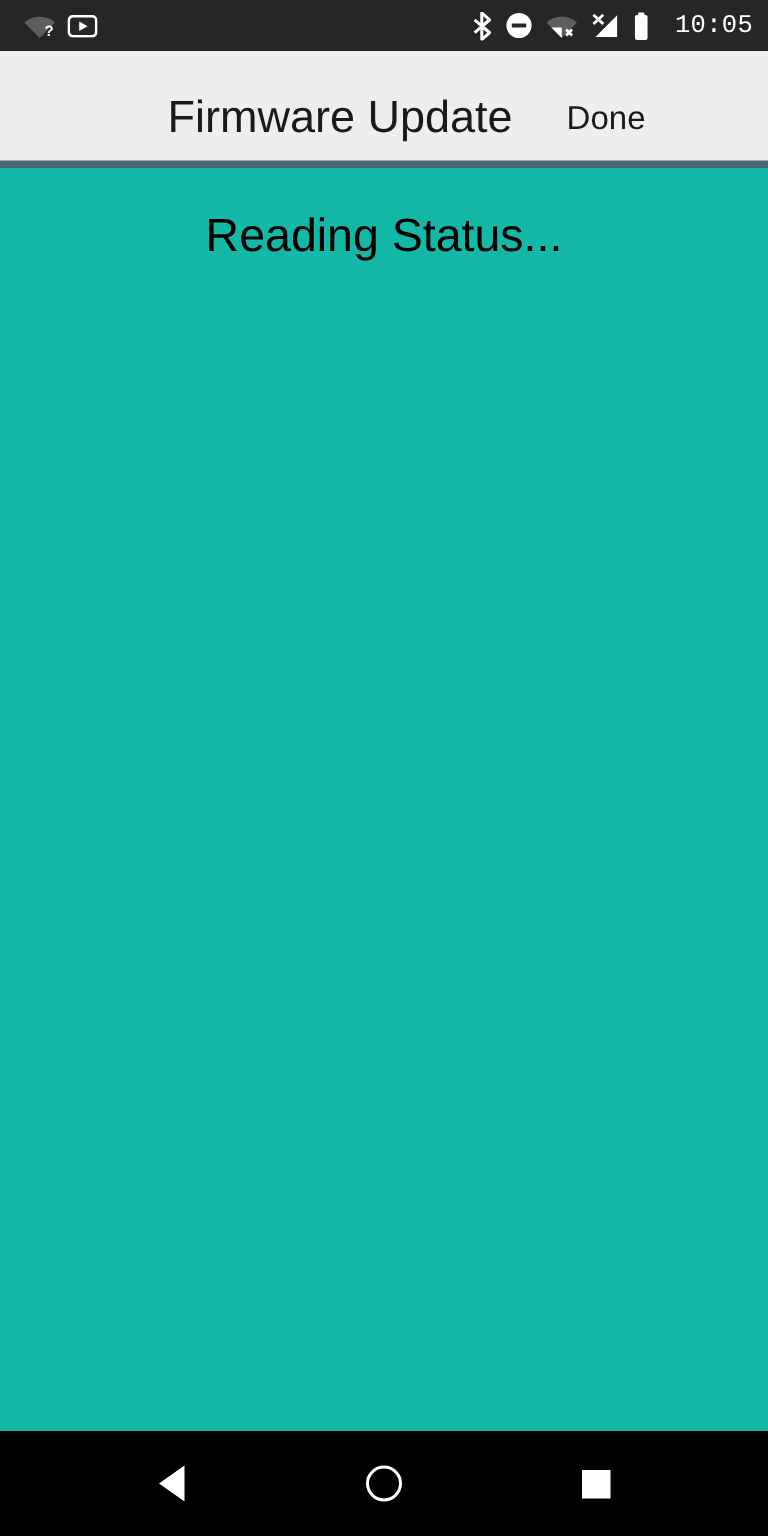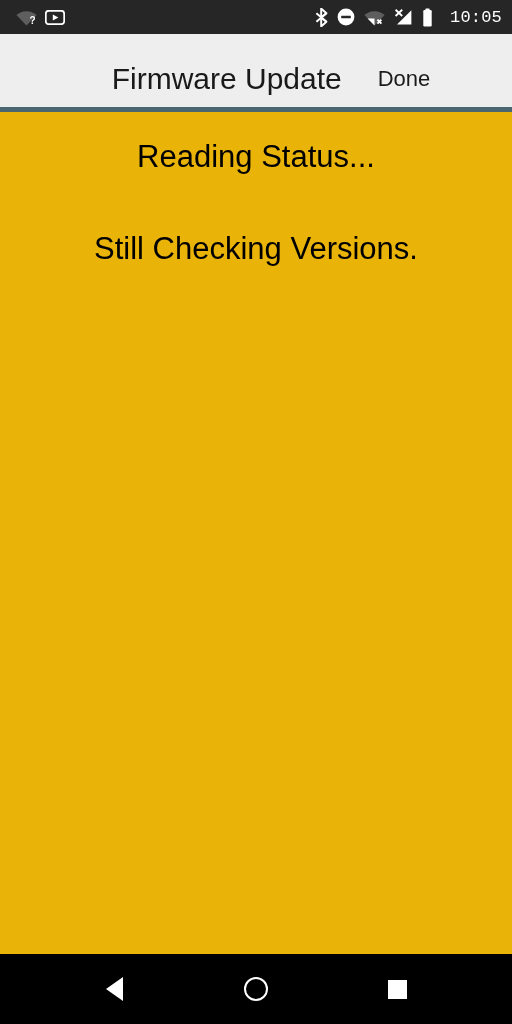--- a/index.html
+++ b/index.html
@@ -94,21 +94,21 @@
     left: 0;
     right: 0;
     bottom: 0;
     height: 5px;
     background: #4a6670;
   }
 
   
   .content {
     flex: 1 1 auto;
-    background: #eab308;
+    background: #14b8a6;
     position: relative;
     overflow: hidden;
   }
   .status-line {
     position: absolute;
     left: 0;
     right: 0;
     text-align: center;
     color: #000000;
     font-family: "Liberation Sans", sans-serif;
@@ -222,21 +222,20 @@
   <div class="title-bar">
     <div class="title-row">
       <span class="screen-title">Firmware Update</span>
       <button class="done-button">Done</button>
     </div>
     <div class="title-divider"></div>
   </div>
 
   <div class="content">
     <div class="status-line status-line-1">Reading Status...</div>
-    <div class="status-line status-line-2">Still Checking Versions.</div>
   </div>
 
   <div class="nav-bar">
     <div class="nav-btn nav-back">
       <span class="tri-back"></span>
     </div>
     <div class="nav-btn nav-home">
       <span class="circle-home"></span>
     </div>
     <div class="nav-btn nav-recent">

